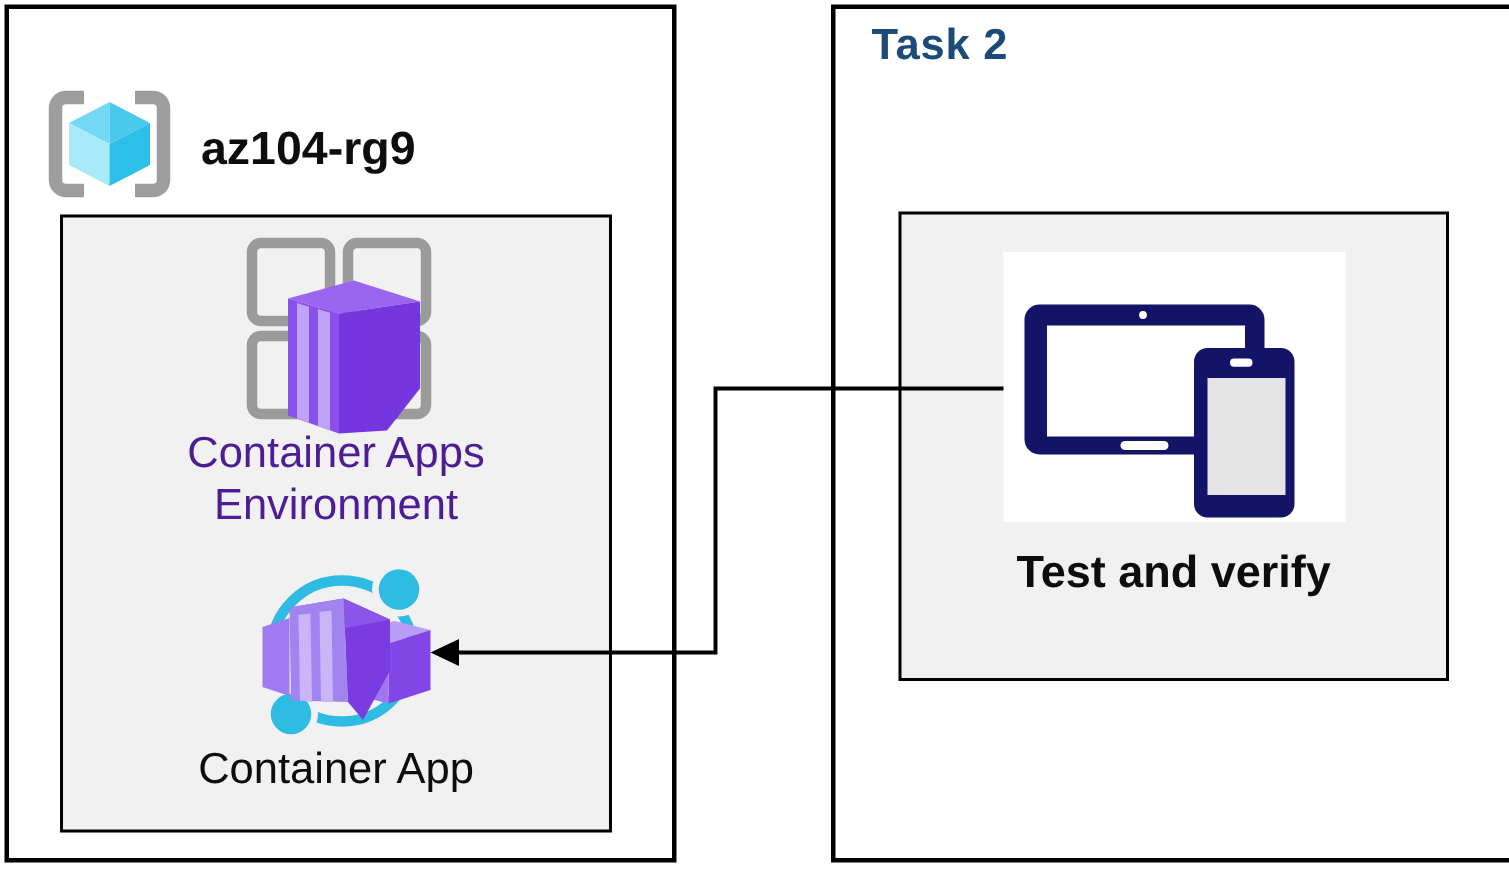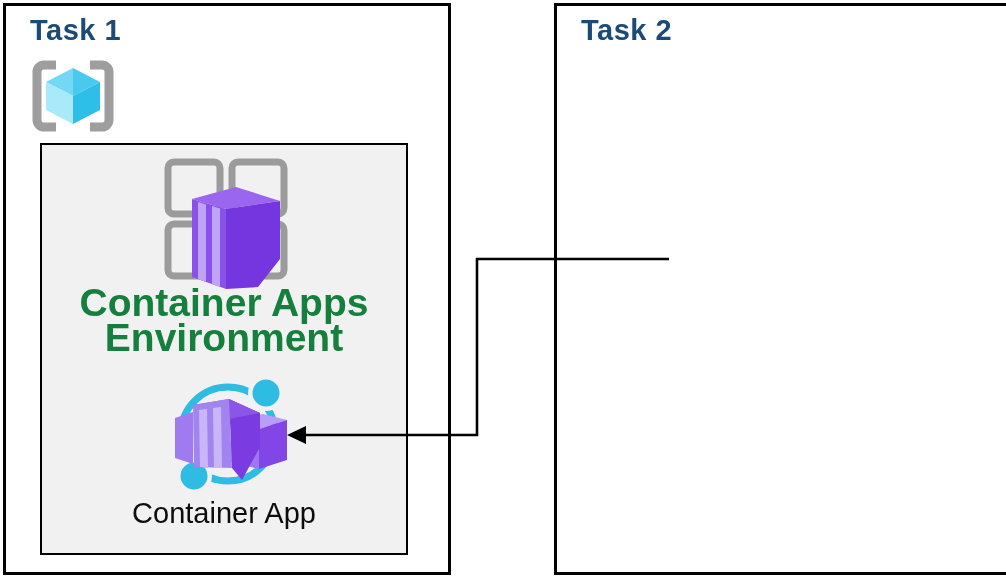--- a/index.html
+++ b/index.html
@@ -20,21 +20,21 @@
   .rg-row{position:absolute;left:22px;top:50px;display:flex;align-items:center;gap:16px;}
   .rg-name{font-size:31px;font-weight:bold;color:#0d0d0d;}
   .inner-box{
     position:absolute;background:#F1F1F1;border:2px solid #000000;box-sizing:border-box;
   }
   .t1-inner{left:34px;top:137px;width:368px;height:412px;}
   .t2-inner{left:42px;top:135px;width:367px;height:313px;}
   .icon-env{position:absolute;left:114px;top:12px;}
   .env-label{
     position:absolute;left:0;top:140px;width:100%;text-align:center;
-    font-size:39px;font-weight:bold;color:#15803d;line-height:35px;
+    font-size:29px;font-weight:normal;color:#4c1d95;line-height:35px;
     padding:0 30px;box-sizing:border-box;
   }
   .icon-app{position:absolute;left:123px;top:227px;}
   .app-label{
     position:absolute;left:0;top:352px;width:100%;text-align:center;
     font-size:29px;font-weight:normal;color:#0d0d0d;
   }
   .device-box{
     position:absolute;left:68px;top:25px;width:228px;height:180px;background:#ffffff;
   }
@@ -43,33 +43,33 @@
     font-size:30px;font-weight:bold;color:#0d0d0d;
   }
   .connector{position:absolute;left:0;top:0;pointer-events:none;}
 </style>
 </head>
 <body>
 
 <div class="canvas">
 
   <div class="task-box task1">
-    <div class="task-title">Task 1</div>
 
     <div class="rg-row">
       <span>
         <svg width="90" height="80" viewBox="0 0 90 80">
           <path d="M28,9 H16 a7,7 0 0 0 -7,7 V64 a7,7 0 0 0 7,7 H28" fill="none" stroke="#9E9E9E" stroke-width="9" stroke-linejoin="round"></path>
           <path d="M62,9 H74 a7,7 0 0 1 7,7 V64 a7,7 0 0 1 -7,7 H62" fill="none" stroke="#9E9E9E" stroke-width="9" stroke-linejoin="round"></path>
           <polygon points="45,12 45,40 18,26" fill="#72D8F3"></polygon>
           <polygon points="45,12 72,26 45,40" fill="#4AC9EE"></polygon>
           <polygon points="18,26 45,40 45,68 18,54" fill="#A9EAFA"></polygon>
           <polygon points="45,40 72,26 72,54 45,68" fill="#2EBFE9"></polygon>
         </svg>
       </span>
+      <span class="rg-name">az104-rg9</span>
     </div>
 
     <div class="inner-box t1-inner">
 
       <span class="icon-env">
         <svg width="140" height="140" viewBox="0 0 140 140">
           <g fill="none" stroke="#9B9B9B" stroke-width="7">
             <rect x="12" y="5" width="52" height="52" rx="6"></rect>
             <rect x="76" y="5" width="52" height="52" rx="6"></rect>
             <rect x="12" y="67" width="52" height="52" rx="6"></rect>
@@ -107,20 +107,36 @@
         </svg>
       </span>
 
       <div class="app-label">Container App</div>
     </div>
   </div>
 
   <div class="task-box task2">
     <div class="task-title">Task 2</div>
 
+    <div class="inner-box t2-inner">
+      <div class="device-box">
+        <svg width="228" height="180" viewBox="0 0 228 180">
+
+          <rect x="14" y="35" width="160" height="100" rx="10" fill="#131368"></rect>
+          <rect x="29" y="49" width="132" height="74" fill="#ffffff"></rect>
+          <circle cx="93" cy="42" r="2.6" fill="#ffffff"></circle>
+          <rect x="78" y="126" width="32" height="6" rx="3" fill="#ffffff"></rect>
+
+          <rect x="127" y="64" width="67" height="113" rx="9" fill="#131368"></rect>
+          <rect x="136" y="84" width="52" height="78" fill="#E4E4E4"></rect>
+          <rect x="151" y="71" width="15" height="5.5" rx="2.7" fill="#ffffff"></rect>
+        </svg>
+      </div>
+      <div class="test-label">Test and verify</div>
+    </div>
   </div>
 
   <svg class="connector" width="1006" height="584" viewBox="0 0 1006 584">
     <polyline points="669,259 477,259 477,435 304,435" fill="none" stroke="#000000" stroke-width="2.6"></polyline>
     <polygon points="287,435 306,426 306,444" fill="#000000"></polygon>
   </svg>
 
 </div>
 
 </body></html>

